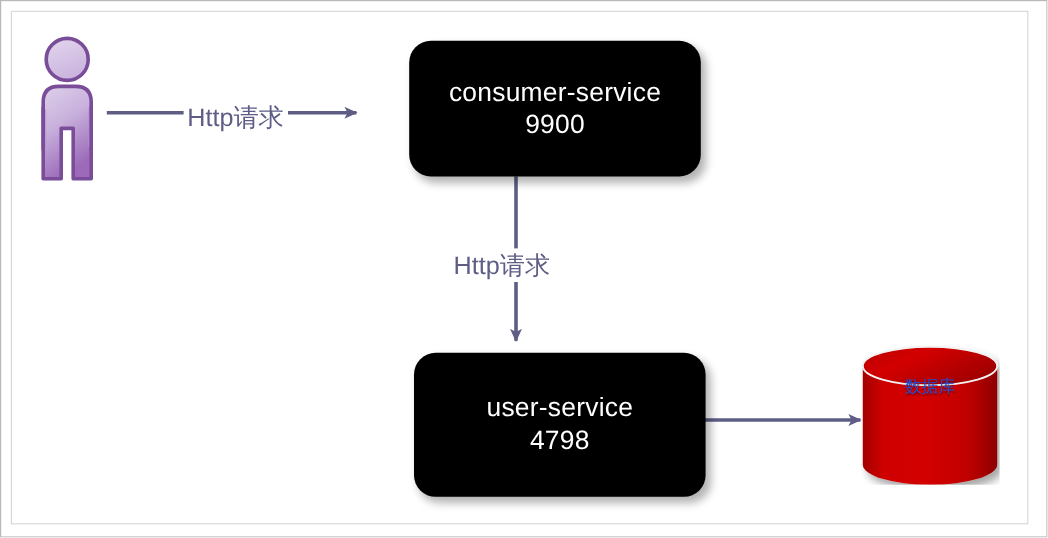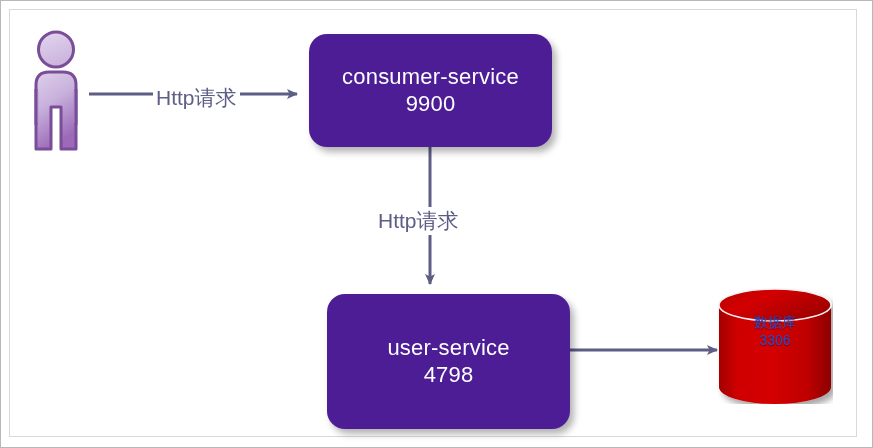--- a/index.html
+++ b/index.html
@@ -28,36 +28,37 @@
     width: 848px;
     height: 428px;
     box-sizing: border-box;
     border: 1px solid #d9d9d9;
     background: #ffffff;
   }
   .node-box {
     position: absolute;
     box-sizing: border-box;
     border-radius: 18px;
-    background: #4c1d95;
+    background: #000000;
     color: #ffffff;
     display: flex;
     flex-direction: column;
     align-items: center;
     justify-content: center;
     text-align: center;
     line-height: 1.22;
     font-size: 22px;
     letter-spacing: 0.2px;
     box-shadow: 4px 5px 7px rgba(0,0,0,0.30);
+    margin-left: 32px;
   }
   .node-box .line2 { display: block; }
 
   #consumer-service { left: 308px; top: 33px;  width: 243px; height: 113px; }
-  #user-service     { left: 326px; top: 293px; width: 243px; height: 135px; }
+  #user-service     { left: 312px; top: 293px; width: 243px; height: 120px; }
 
   
   #actor {
     position: absolute;
     left: 22px;
     top: 28px;
     width: 66px;
     height: 122px;
   }
   #actor svg { display:block; width:66px; height:122px; }
@@ -185,21 +186,20 @@
   <div id="database">
     <svg viewBox="0 0 116 116" xmlns="http://www.w3.org/2000/svg">
       <g filter="url(#dbShadow)">
         <path d="M2,17 L2,99 A56,17 0 0 0 114,99 L114,17 Z" fill="url(#dbBody)"></path>
         <ellipse cx="58" cy="17" rx="56" ry="16" fill="url(#dbTop)"></ellipse>
         <ellipse cx="58" cy="17" rx="56" ry="16" fill="none" stroke="#f2f2f2" stroke-width="1.6"></ellipse>
       </g>
     </svg>
     <div id="db-label">
       <span>数据库</span>
-      <span class="line2">3306</span>
     </div>
   </div>
 
   <div class="edge-label" id="label-user-consumer">Http请求</div>
 
   <div class="edge-label" id="label-consumer-user">Http请求</div>
 
 </div>
 
 </body></html>

